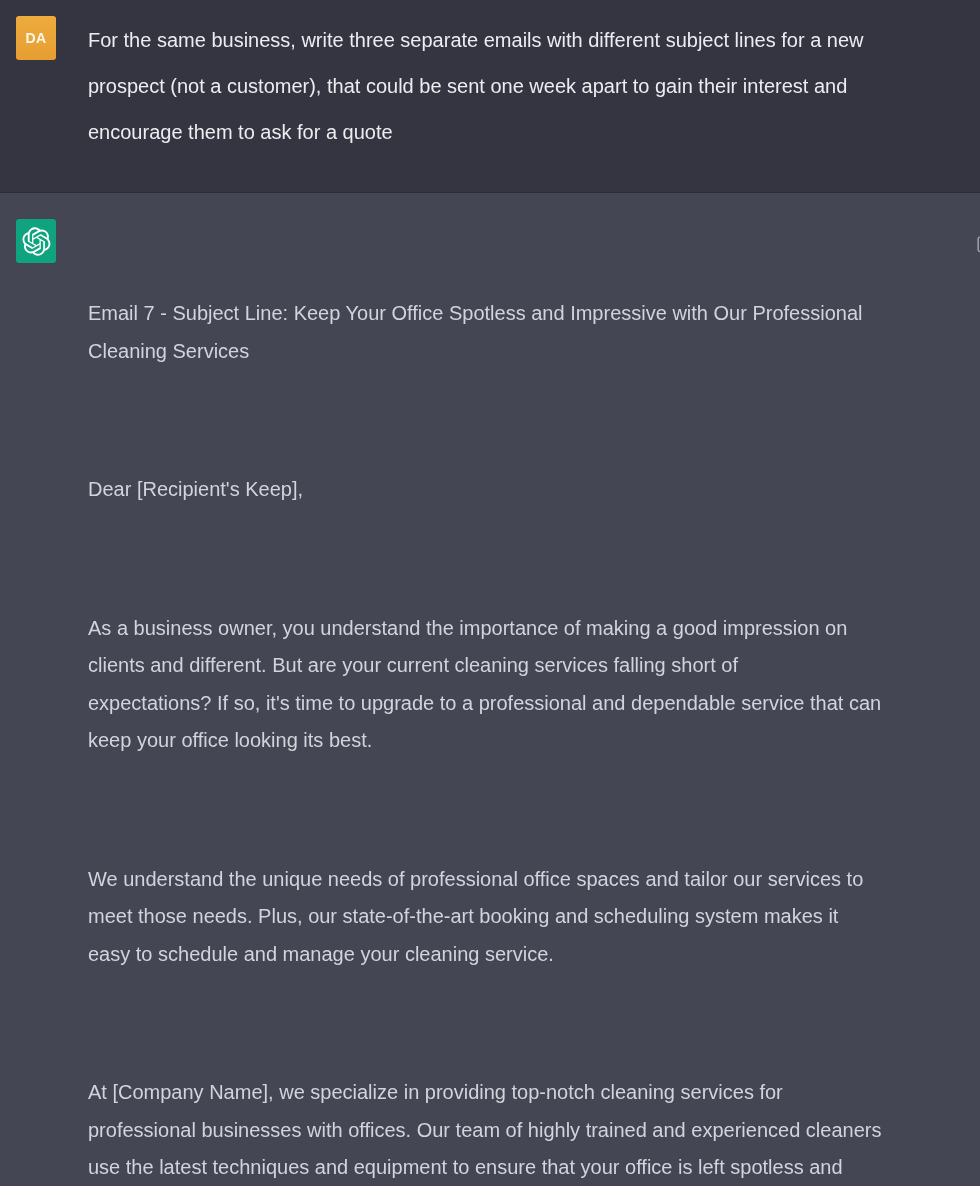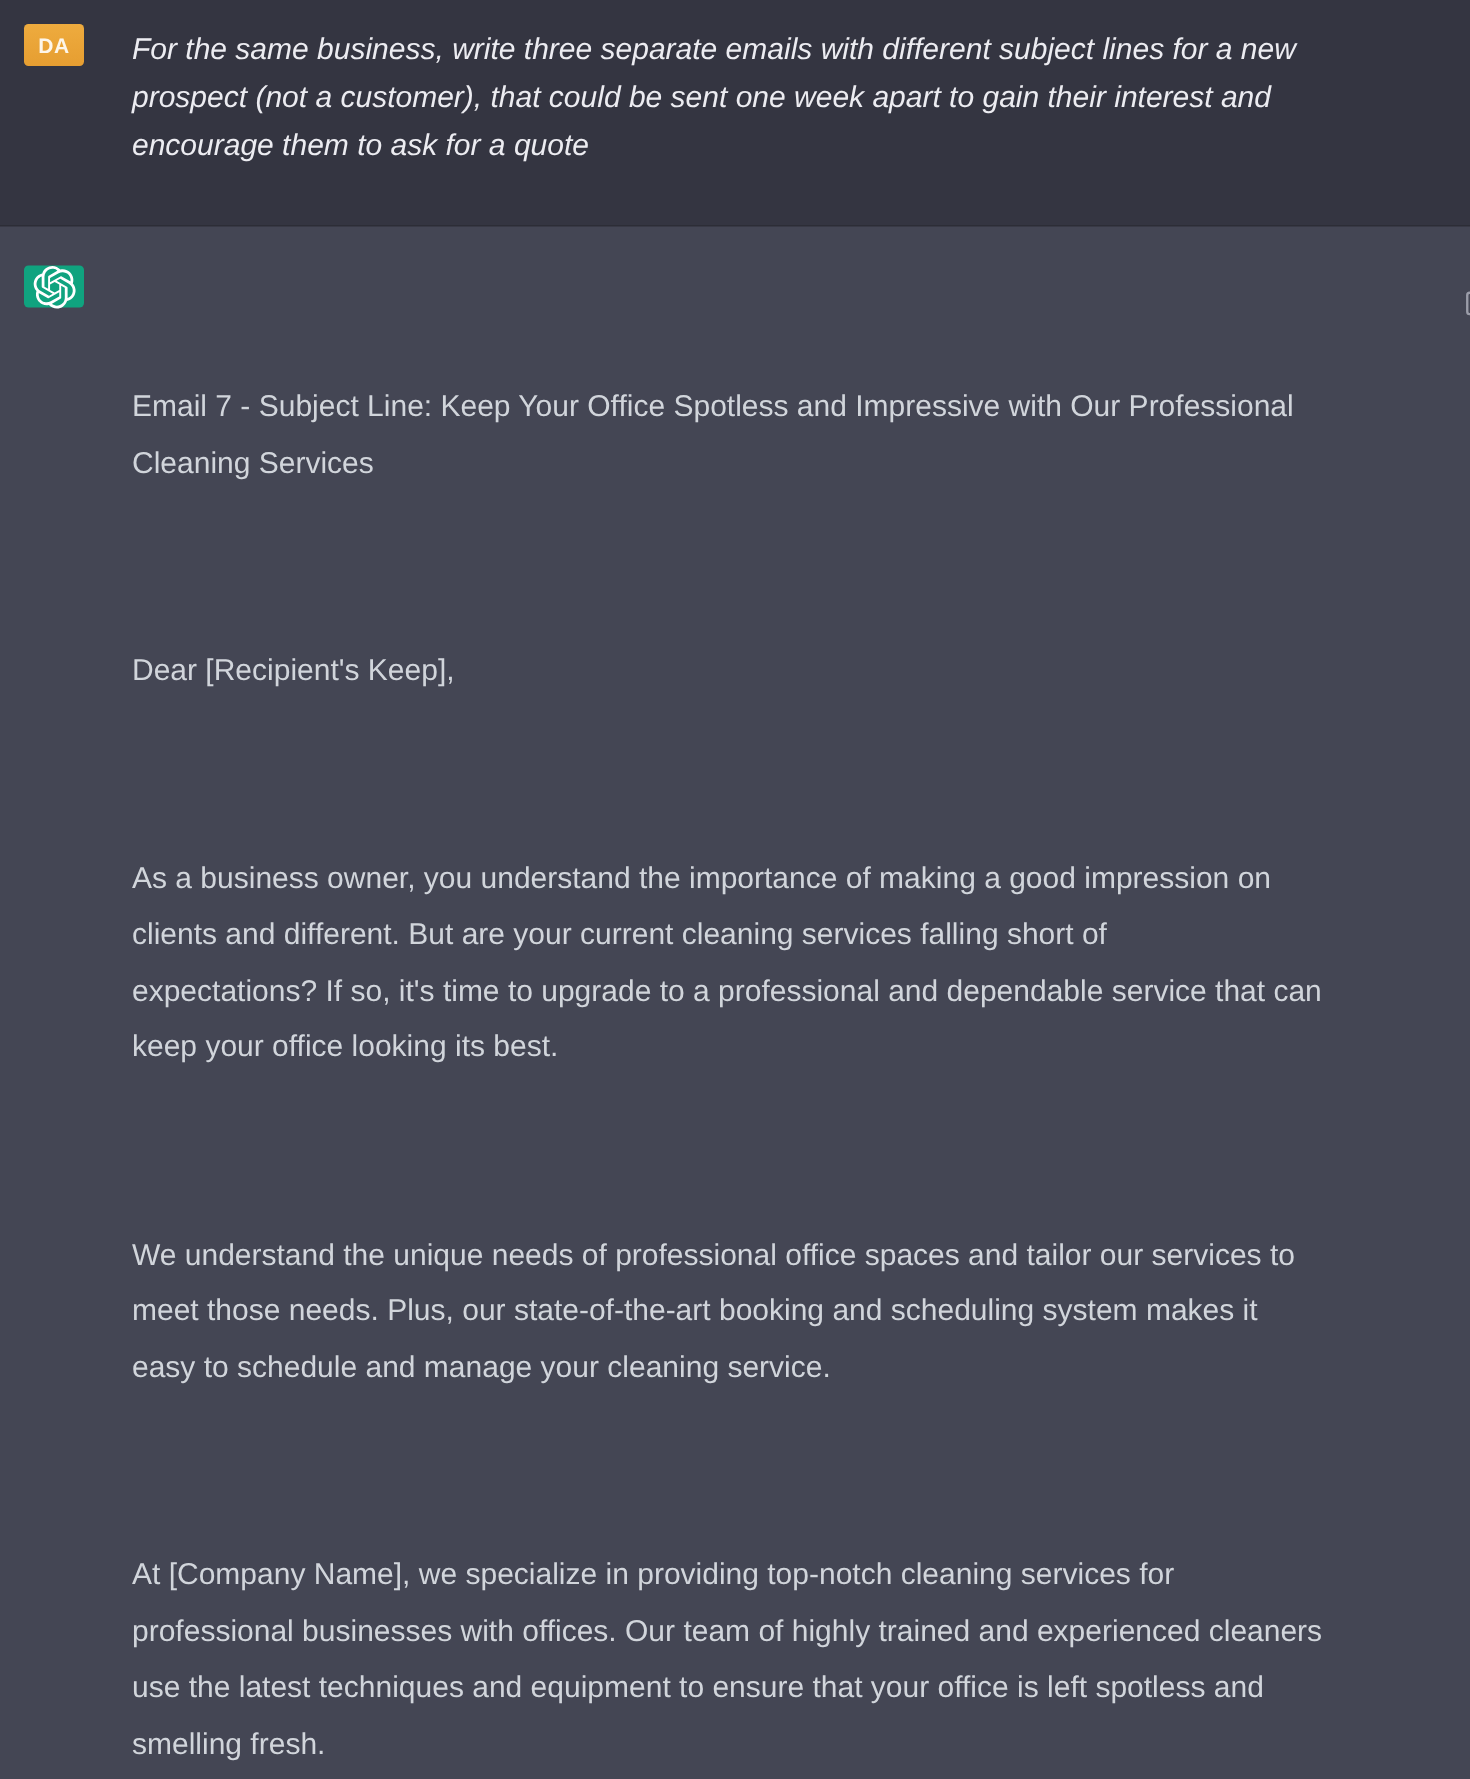--- a/index.html
+++ b/index.html
@@ -27,21 +27,21 @@
   }
   .msg-row.assistant {
     background: #444654;
     border-top: 1px solid rgba(0,0,0,0.35);
     padding: 27px 16px 60px 16px;
     position: relative;
     min-height: 1036px;
   }
   .avatar {
     width: 40px;
-    height: 28px;
+    height: 44px;
     border-radius: 3px;
     flex: none;
     display: flex;
     align-items: center;
     justify-content: center;
     margin-top: -1px;
   }
   .avatar.user-avatar {
     background: linear-gradient(180deg, #eeab3e 0%, #e69e31 100%);
     color: #fdf6ea;
@@ -58,22 +58,21 @@
     height: 29px;
   }
   .msg-text {
     flex: 1 1 auto;
     min-width: 0;
     white-space: pre-wrap;
   }
   .user .msg-text {
     color: #ececf1;
     font-size: 20px;
-    line-height: 32px;
-    font-style: italic;
+    line-height: 46px;
   }
   .assistant .msg-text {
     color: #d1d5db;
     font-size: 20px;
     line-height: 37.5px;
     max-width: 872px;
   }
   .assistant .msg-text p {
     margin: 0 0 26px 0;
     white-space: pre-wrap;

